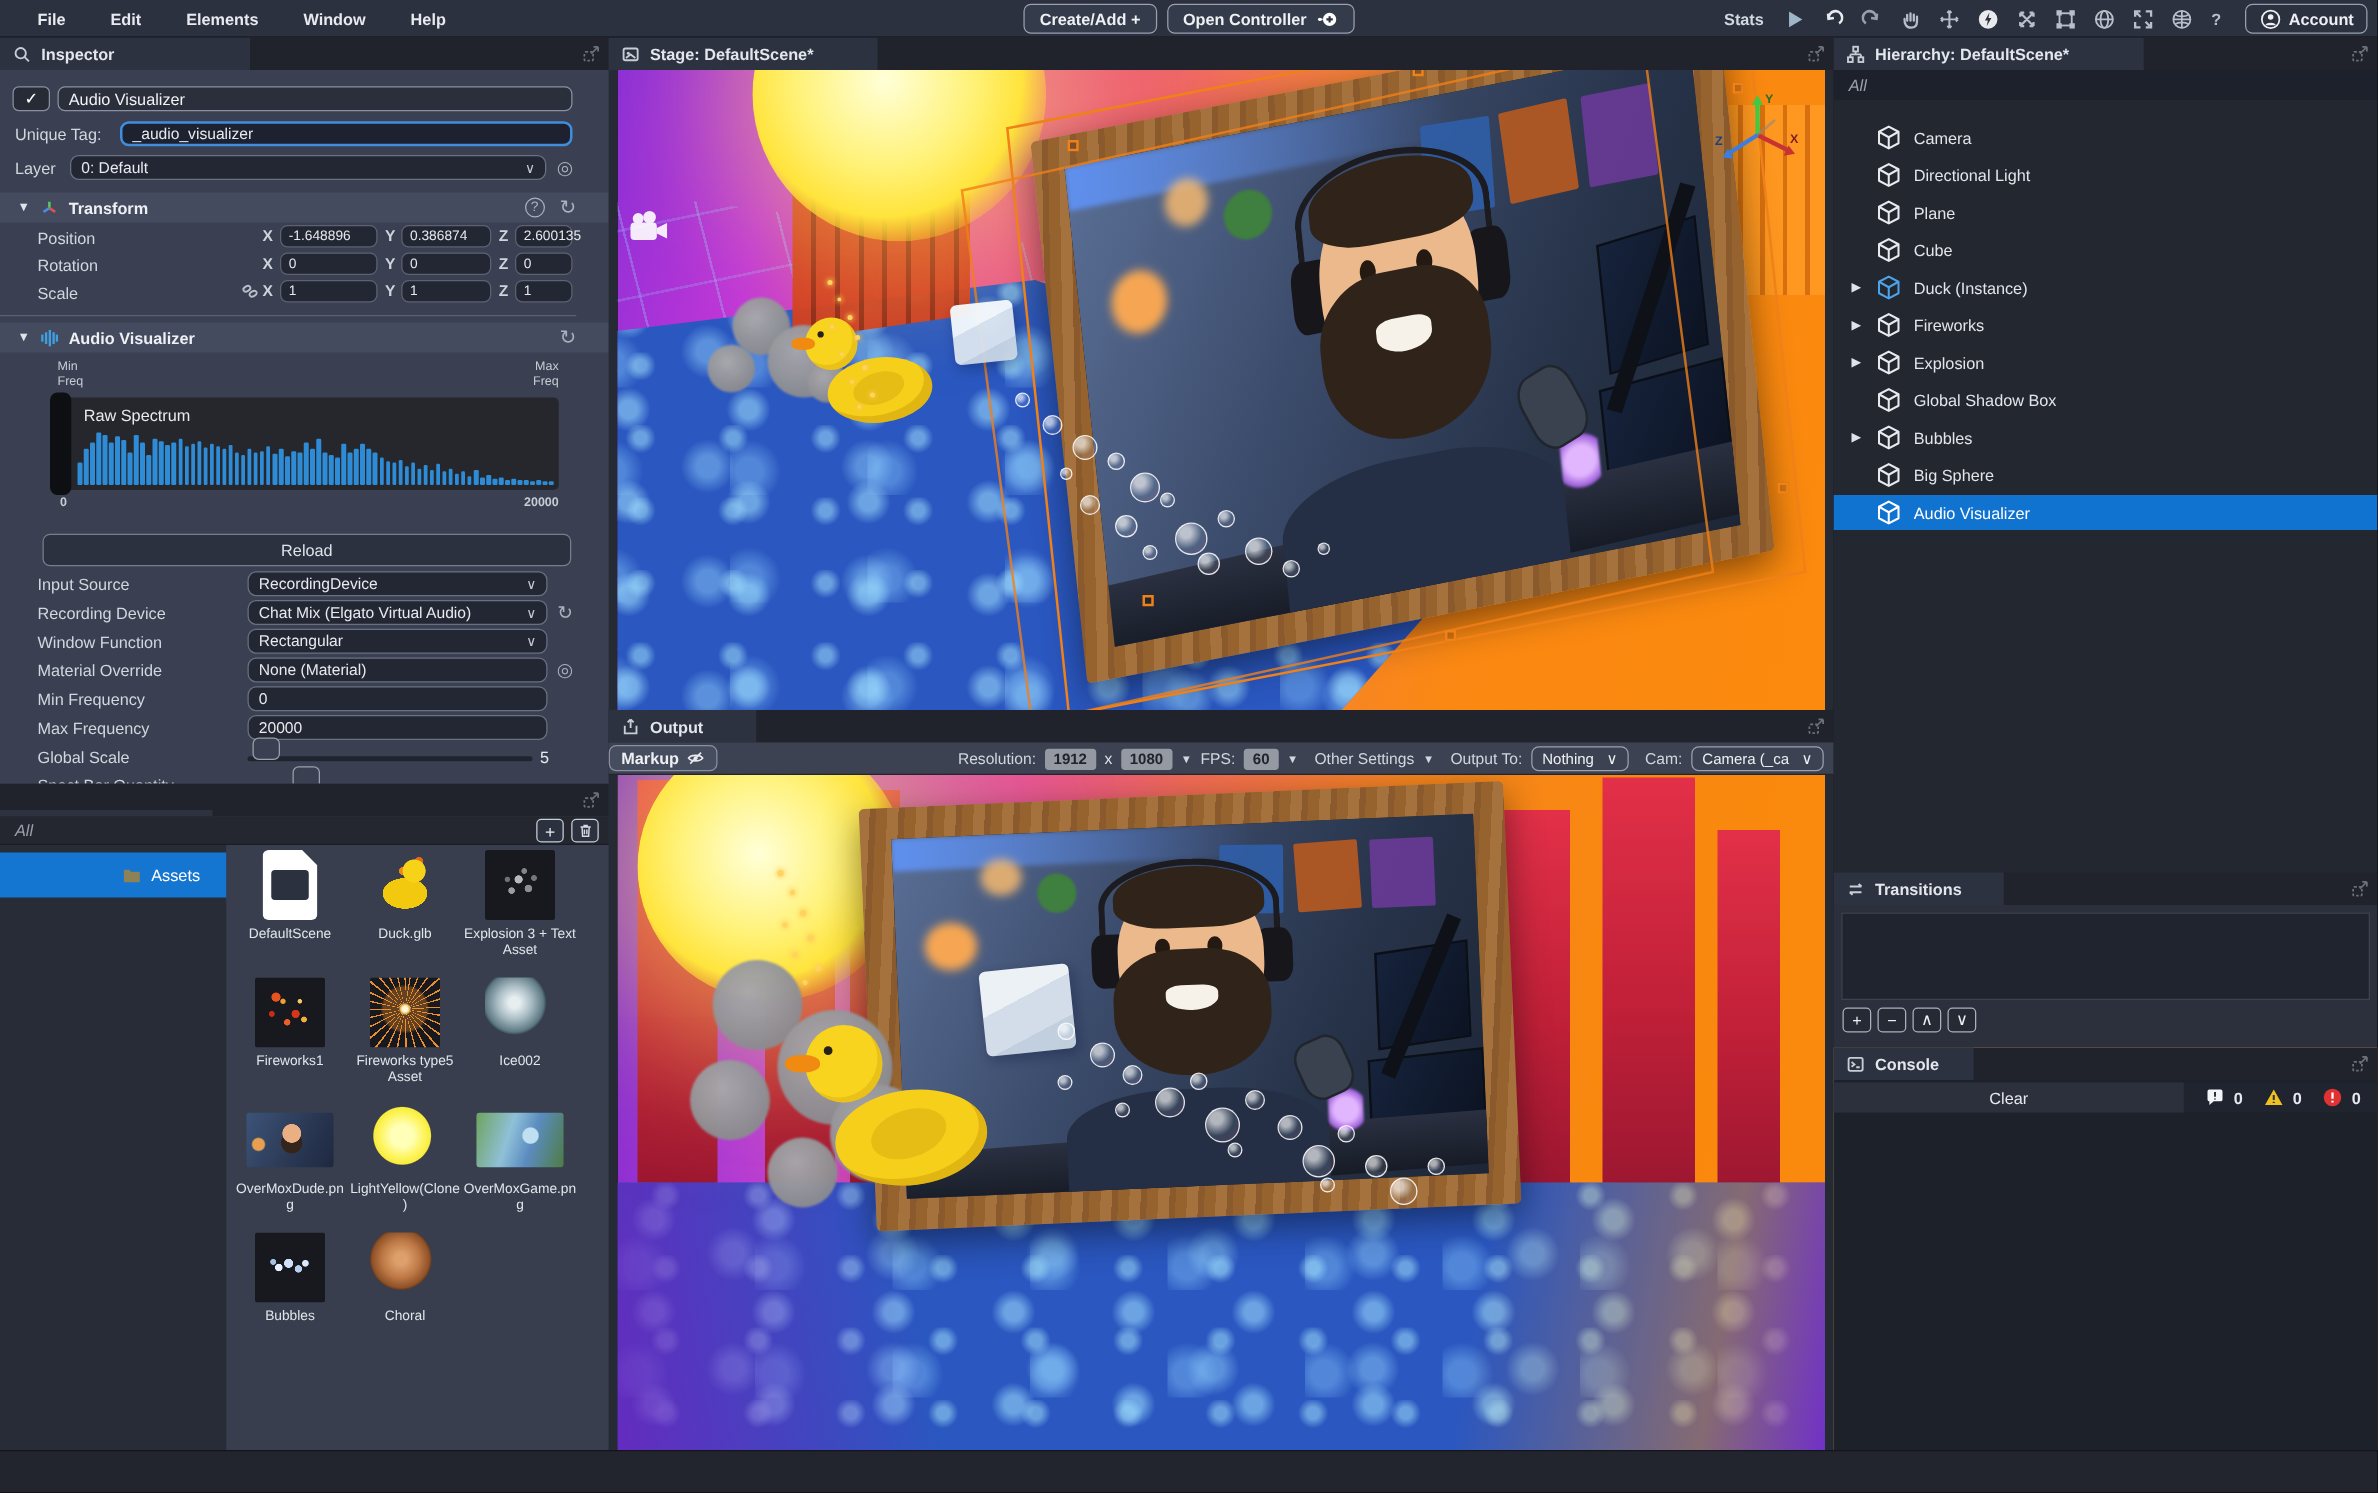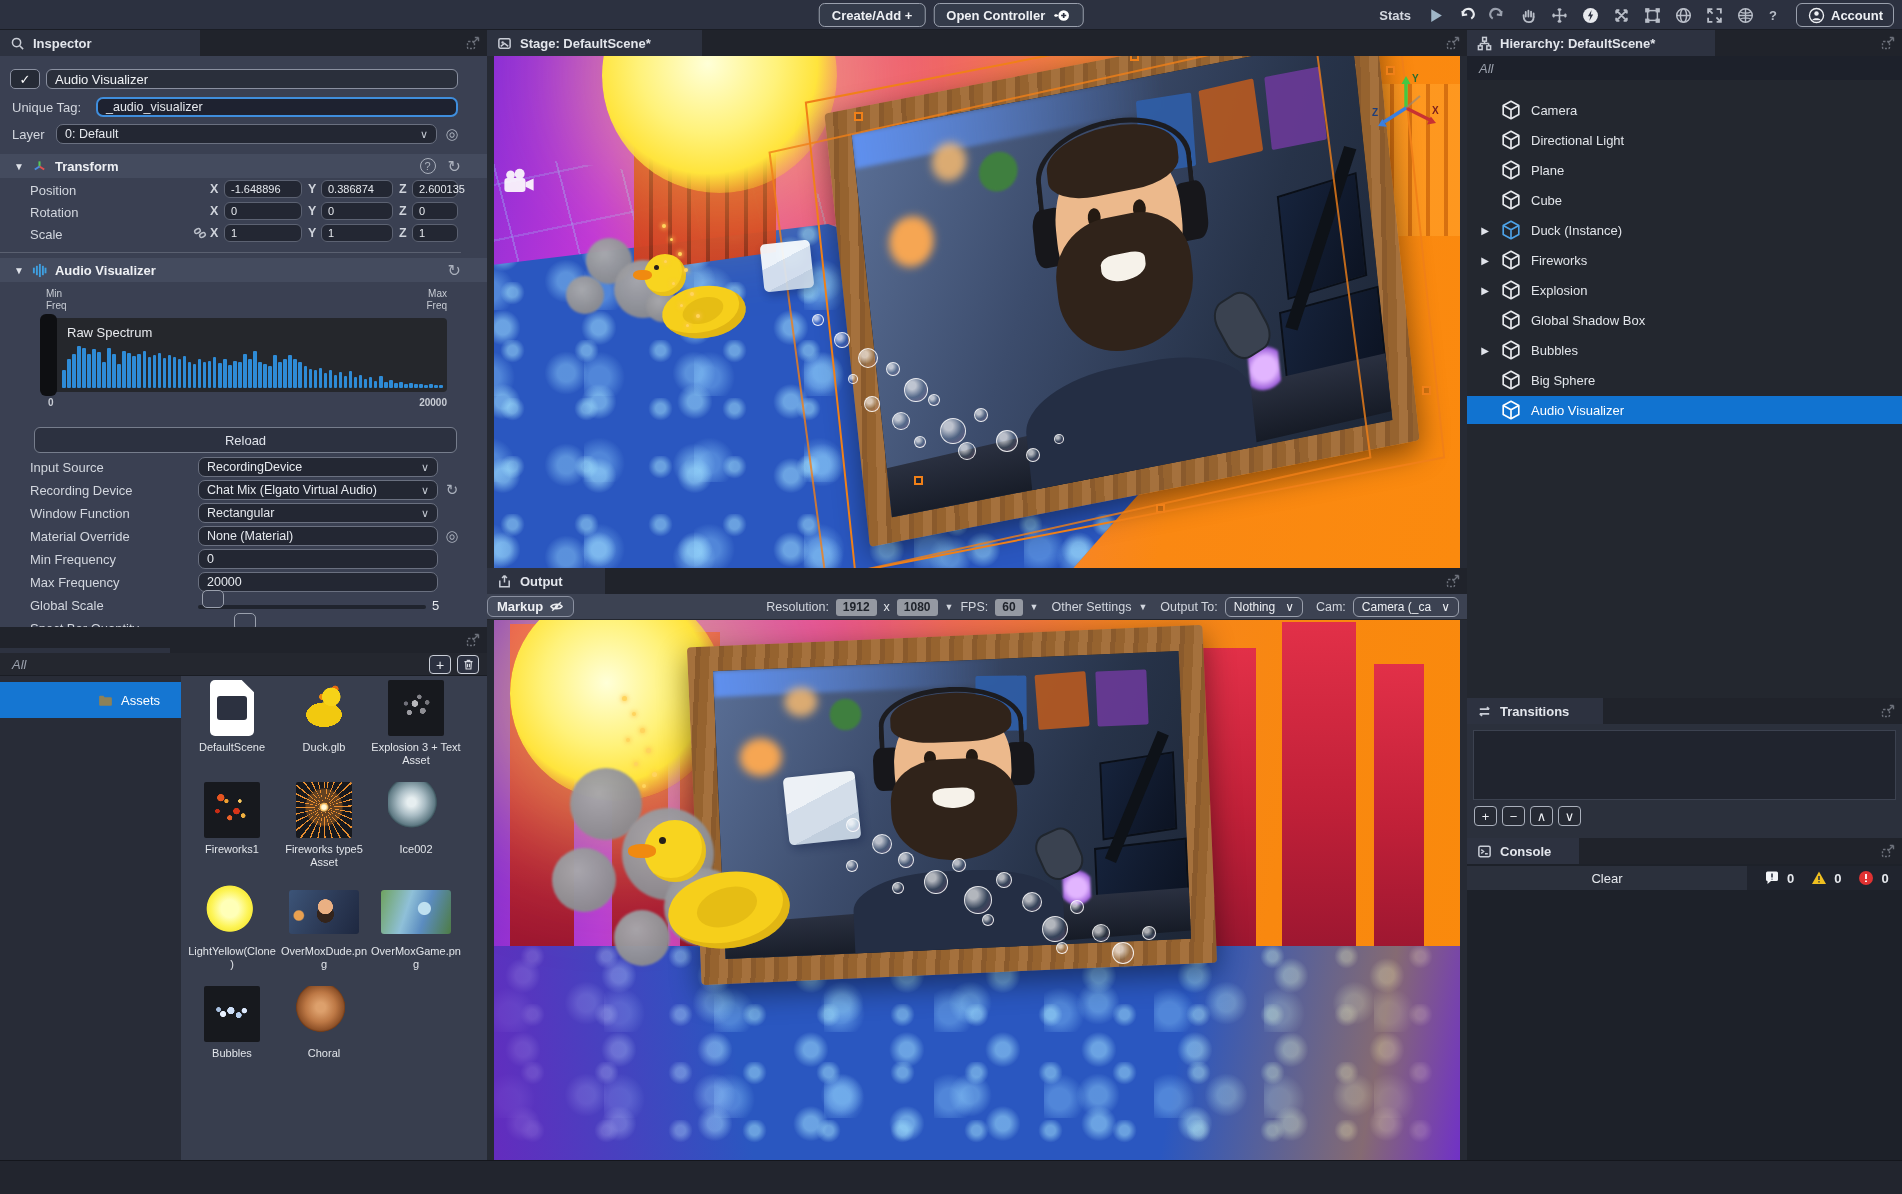--- a/index.html
+++ b/index.html
@@ -222,20 +222,27 @@
   .cstat svg { width:16px; height:16px; }
 
   .bottombar { position:absolute; left:0; top:1160px; width:1902px; height:34px; background:#22252e; border-top:1px solid #14161c; }
 </style>
 </head>
 <body>
 
 <div class="app">
 
   <header class="menubar">
+    <div class="menus">
+      <span>File</span>
+      <span>Edit</span>
+      <span>Elements</span>
+      <span>Window</span>
+      <span>Help</span>
+    </div>
     <div class="topcenter">
       <div class="tbtn">
           <span>Create/Add +</span>
         </div>
       <div class="tbtn">
         <span>Open Controller</span>
         <span class="ticon">
             <svg viewBox="0 0 16 16">
               <path d="M1.5 8 H5" stroke="#fff" stroke-width="1.5"></path>
               <circle cx="3" cy="8" r="1.2" fill="#fff"></circle>
@@ -642,26 +649,26 @@
           </div>
         <div class="acell">
             <div class="thumb t-dark t-fire5"></div>
             <div class="alabel">Fireworks type5 Asset</div>
           </div>
         <div class="acell">
             <div class="thumb t-ice"></div>
             <div class="alabel">Ice002</div>
           </div>
         <div class="acell">
+            <div class="thumb t-dude"></div>
+            <div class="alabel">OverMoxDude.png</div>
+          </div>
+        <div class="acell">
             <div class="thumb t-yellow"></div>
             <div class="alabel">LightYellow(Clone)</div>
-          </div>
-        <div class="acell">
-            <div class="thumb t-dude"></div>
-            <div class="alabel">OverMoxDude.png</div>
           </div>
         <div class="acell">
             <div class="thumb t-game"></div>
             <div class="alabel">OverMoxGame.png</div>
           </div>
         <div class="acell">
             <div class="thumb t-dark t-bubbles"></div>
             <div class="alabel">Bubbles</div>
           </div>
         <div class="acell">

